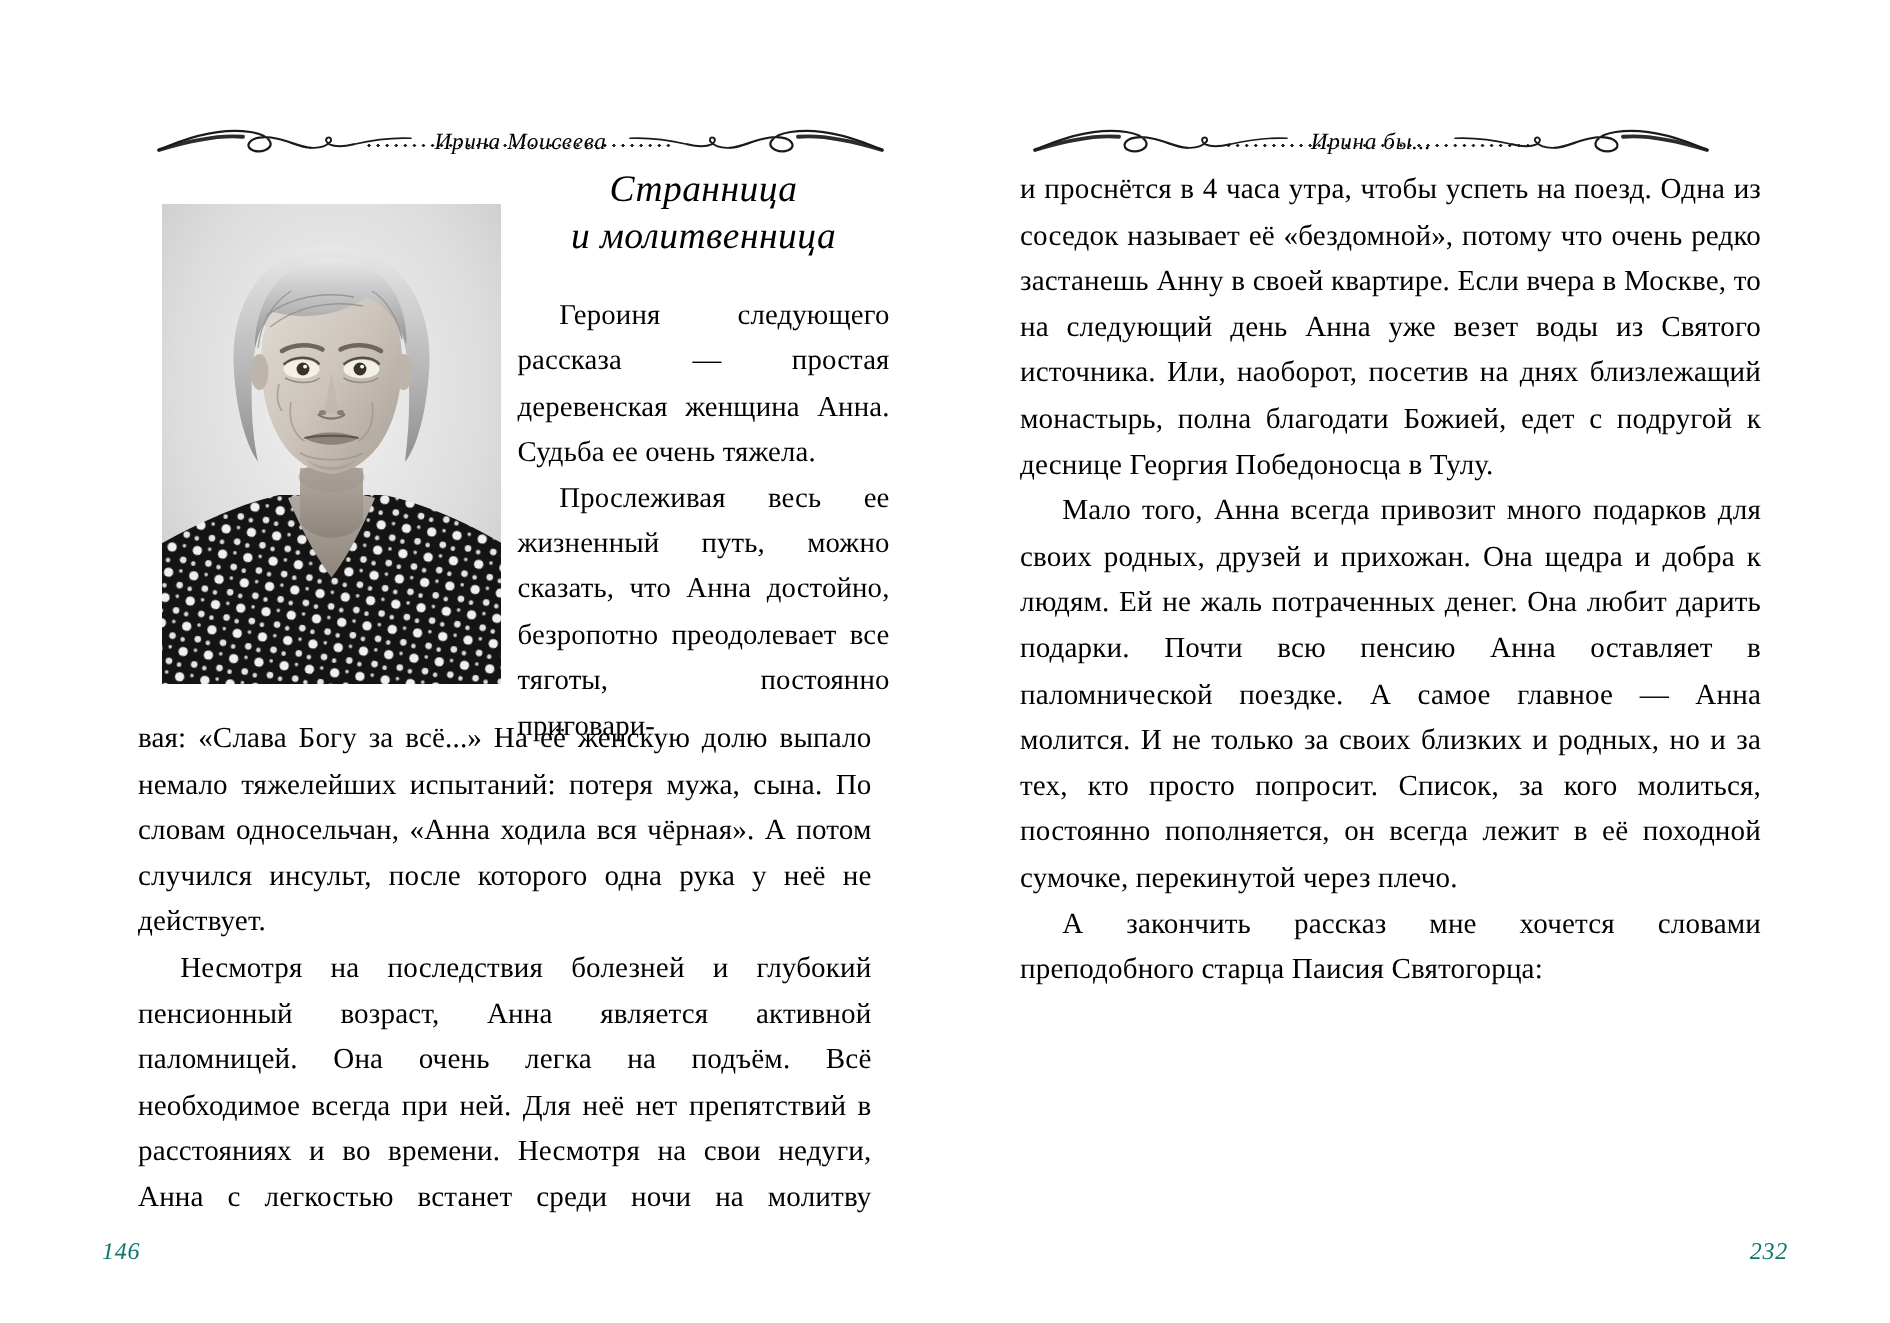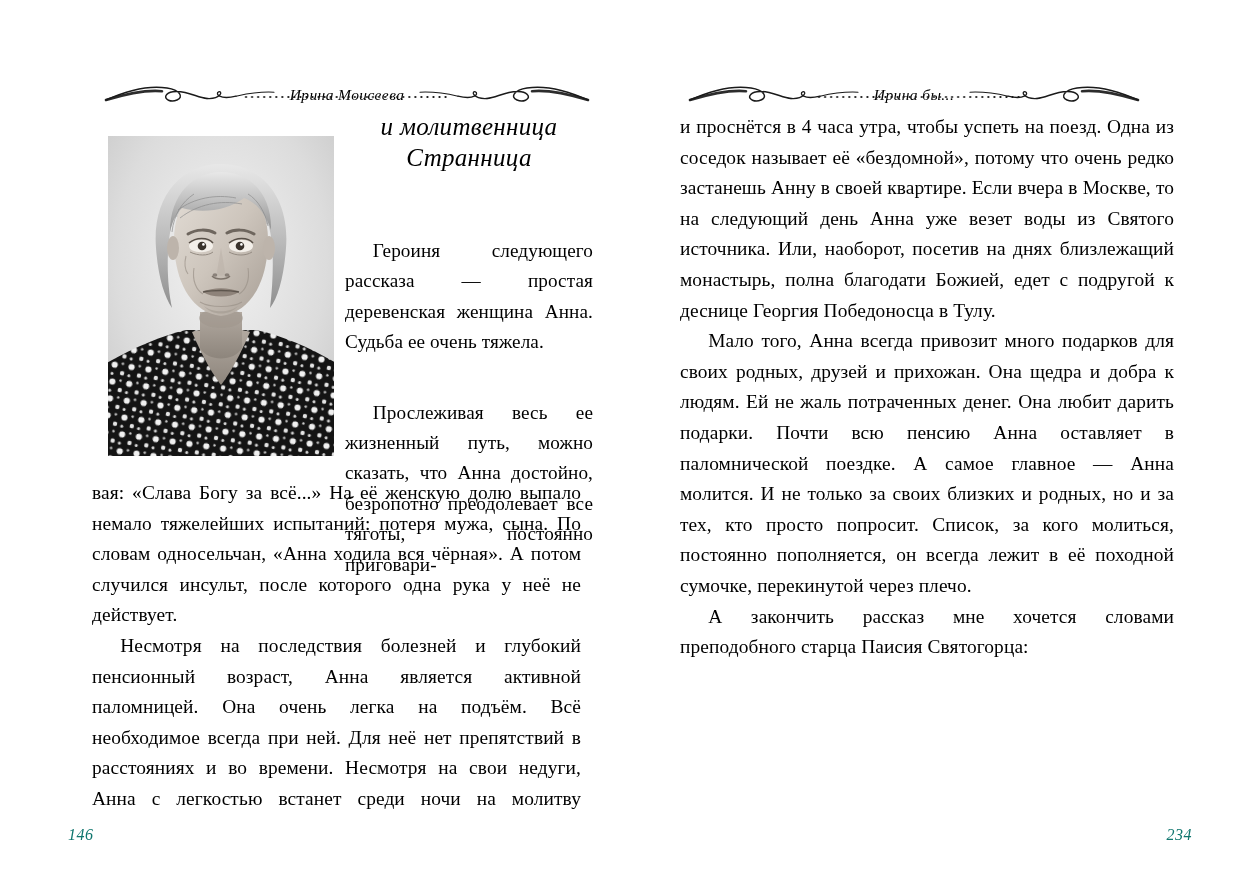--- a/index.html
+++ b/index.html
@@ -126,21 +126,21 @@
     line-height: 30.6px;
     text-align: justify;
     text-align-last: left;
     text-justify: inter-word;
     hyphens: manual;
     letter-spacing: 0.1px;
   }
   p.para.indent { text-indent: 1.45em; }
   p.para.lastjustify { text-align: justify; text-align-last: justify; }
 
-  .colwrap p.para { font-size: 19.2px; line-height: 30.4px; margin-top: 40px; }
+  .colwrap p.para { font-size: 19.2px; line-height: 30.4px; }
 
   
   .folio {
     position: absolute;
     bottom: 38px;
     font-style: italic;
     font-size: 16px;
     color: #0f766e;
     letter-spacing: 0.5px;
   }
@@ -169,22 +169,22 @@
           <path d="M2 20 C22 11, 44 5, 63 8 C76 10, 80 17, 73 20 C67 22.5, 60 19.5, 62 15.5 C64 11.5, 72 10.5, 81 12.5 C90 14.5, 96 18, 103 18.5" stroke-width="1.5"></path>
           <path d="M103 18.5 C110 19, 114 17, 116 14.8 C117.6 13, 116.4 11.2, 114.6 11.8 C112.8 12.4, 113 15, 115.6 16.2 C119 17.8, 126 17.6, 132 16.2" stroke-width="1.3"></path>
           <path d="M132 16.2 C144 13.4, 158 11.6, 170 12.2" stroke-width="1.1"></path>
           <path d="M2 20 C20 14.5, 40 9.5, 58 11.2" stroke-width="2.6" opacity="0.92"></path>
         </g>
       </svg>
     </div>
     <div class="dotrule"></div>
 
     <div class="story-title">
+      <span class="tl">Странница</span>
       <span class="tl">и молитвенница</span>
-      <span class="tl">Странница</span>
     </div>
 
     <div class="portrait">
       <svg viewBox="0 0 226 320" preserveAspectRatio="xMidYMid slice" aria-hidden="true">
         <defs>
           <radialGradient id="bg" cx="50%" cy="38%" r="78%">
             <stop offset="0%" stop-color="#f2f2f2"></stop>
             <stop offset="60%" stop-color="#dcdcdc"></stop>
             <stop offset="100%" stop-color="#c4c4c4"></stop>
           </radialGradient>
@@ -303,16 +303,16 @@
       </svg>
     </div>
     <div class="dotrule"></div>
 
     <div class="fullwrap-right">
       <p class="para">и проснётся в 4 часа утра, чтобы успеть на поезд. Одна из соседок называет её «бездомной», потому что очень редко застанешь Анну в своей квартире. Если вчера в Москве, то на следующий день Анна уже везет воды из Святого источника. Или, наоборот, посетив на днях близлежащий монастырь, полна благодати Божией, едет с подругой к деснице Георгия Победоносца в Тулу.</p>
       <p class="para indent">Мало того, Анна всегда привозит много подарков для своих родных, друзей и прихожан. Она щедра и добра к людям. Ей не жаль потраченных денег. Она любит дарить подарки. Почти всю пенсию Анна оставляет в паломнической поездке. А самое главное — Анна молится. И не только за своих близких и родных, но и за тех, кто просто попросит. Список, за кого молиться, постоянно пополняется, он всегда лежит в её походной сумочке, перекинутой через плечо.</p>
       <p class="para indent">А закончить рассказ мне хочется словами преподобного старца Паисия Святогорца:</p>
     </div>
 
-    <div class="folio">234</div>
+    <div class="folio">232</div>
   </div>
 
 </div>
 
 </body></html>

